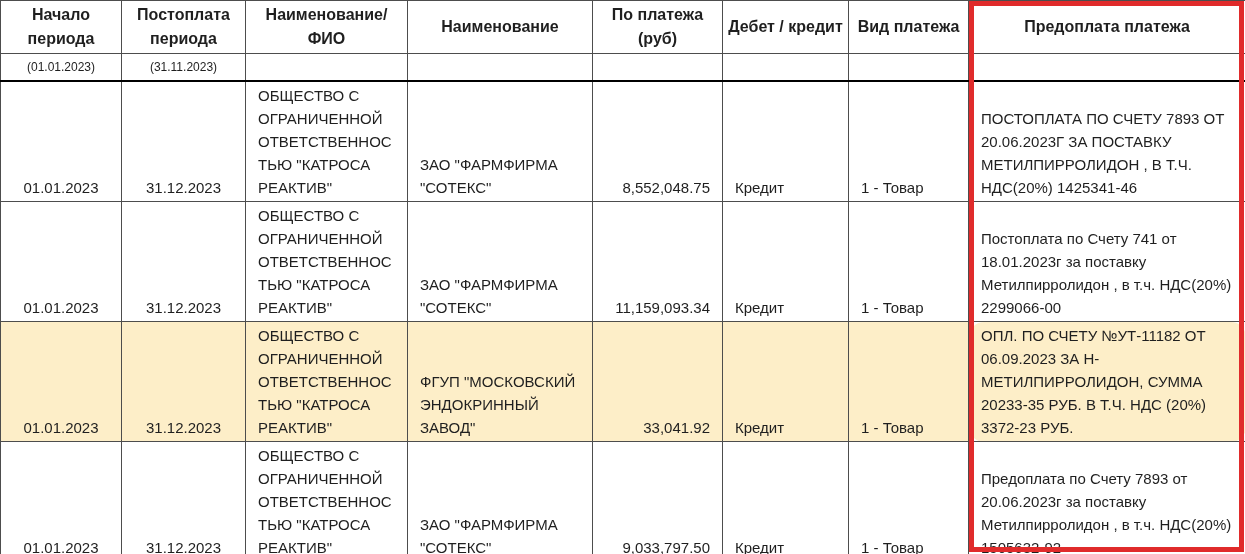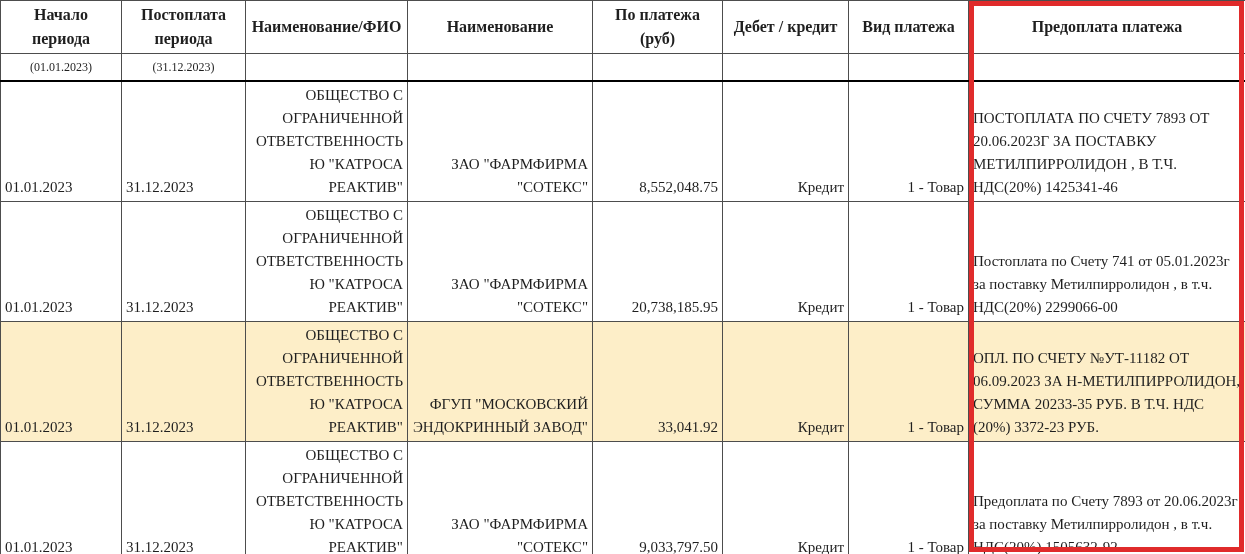--- a/index.html
+++ b/index.html
@@ -1,32 +1,32 @@
 <!DOCTYPE html>
 <html><head>
 <meta charset="utf-8">
 <style>
   html,body{margin:0;padding:0;background:#fff;}
   #screen{
     position:relative;
     width:1245px;height:554px;
     overflow:hidden;
     background:#fff;
-    font-family:Liberation Serif, serif;
+    font-family:Liberation Sans, sans-serif;
     color:#1f1f1f;
   }
   table.grid{
     border-collapse:collapse;
     table-layout:fixed;
     width:1245px;
     border:1px solid #000;
   }
   table.grid td, table.grid th{
     border:1px solid #4d4d4d;
-    padding:2px 4px;
+    padding:2px 12px;
     overflow:hidden;
     vertical-align:bottom;
     font-size:15px;
     line-height:23px;
     overflow-wrap:anywhere;
     word-break:break-word;
   }
   tr.hdr th{
     height:48px;
     vertical-align:middle;
@@ -40,29 +40,30 @@
     height:22px;
     text-align:center;
     vertical-align:middle;
     font-size:12px;
     line-height:14px;
     border-bottom:2px solid #000;
   }
   tbody tr.datarow td{height:114px;}
   tbody tr.r1 td{height:113px;}
   tbody tr.r4 td{height:110px;}
-  td.c-date{text-align:left;padding-right:6px;margin-top:20px;}
+  td.c-date{text-align:center;padding-right:6px;margin-top:20px;}
   td.c-amt{text-align:right;padding-right:5px;}
-  td.c-name{text-align:right;}
+  td.c-name{text-align:left;}
   td.c-purpose{
     text-align:left;
     padding-left:12px;
     padding-right:8px;
     line-height:26px;
     padding-bottom:6px;
+    border-radius:15px;
   }
   tr.hl td{background:#FDEEC8;}
   #redbox{
     position:absolute;
     left:969px;top:1px;
     width:275px;height:551px;
     border:5px solid #E02B2B;
     box-sizing:border-box;
     pointer-events:none;
     z-index:5;
@@ -89,21 +90,21 @@
         <th>Постоплата периода</th>
         <th>Наименование/ФИО</th>
         <th>Наименование</th>
         <th>По платежа (руб)</th>
         <th>Дебет / кредит</th>
         <th>Вид платежа</th>
         <th>Предоплата платежа</th>
       </tr>
       <tr class="subhdr">
         <td>(01.01.2023)</td>
-        <td>(31.12.2023)</td>
+        <td>(31.11.2023)</td>
         <td></td>
         <td></td>
         <td></td>
         <td></td>
         <td></td>
         <td></td>
       </tr>
     </thead>
     <tbody>
       <tr class="datarow r1">
@@ -114,24 +115,24 @@
         <td class="c-amt">8,552,048.75</td>
         <td class="c-name">Кредит</td>
         <td class="c-name">1 - Товар</td>
         <td class="c-purpose">ПОСТОПЛАТА ПО СЧЕТУ 7893 ОТ 20.06.2023Г ЗА ПОСТАВКУ МЕТИЛПИРРОЛИДОН , В Т.Ч. НДС(20%) 1425341-46</td>
       </tr>
       <tr class="datarow">
         <td class="c-date">01.01.2023</td>
         <td class="c-date">31.12.2023</td>
         <td class="c-name">ОБЩЕСТВО С ОГРАНИЧЕННОЙ ОТВЕТСТВЕННОСТЬЮ "КАТРОСА РЕАКТИВ"</td>
         <td class="c-name">ЗАО "ФАРМФИРМА "СОТЕКС"</td>
-        <td class="c-amt">20,738,185.95</td>
+        <td class="c-amt">11,159,093.34</td>
         <td class="c-name">Кредит</td>
         <td class="c-name">1 - Товар</td>
-        <td class="c-purpose">Постоплата по Счету 741 от 05.01.2023г за поставку Метилпирролидон , в т.ч. НДС(20%) 2299066-00</td>
+        <td class="c-purpose">Постоплата по Счету 741 от 18.01.2023г за поставку Метилпирролидон , в т.ч. НДС(20%) 2299066-00</td>
       </tr>
       <tr class="datarow hl">
         <td class="c-date">01.01.2023</td>
         <td class="c-date">31.12.2023</td>
         <td class="c-name">ОБЩЕСТВО С ОГРАНИЧЕННОЙ ОТВЕТСТВЕННОСТЬЮ "КАТРОСА РЕАКТИВ"</td>
         <td class="c-name">ФГУП "МОСКОВСКИЙ ЭНДОКРИННЫЙ ЗАВОД"</td>
         <td class="c-amt">33,041.92</td>
         <td class="c-name">Кредит</td>
         <td class="c-name">1 - Товар</td>
         <td class="c-purpose">ОПЛ. ПО СЧЕТУ №УТ-11182 ОТ 06.09.2023 ЗА Н-МЕТИЛПИРРОЛИДОН, СУММА 20233-35 РУБ. В Т.Ч. НДС (20%) 3372-23 РУБ.</td>

